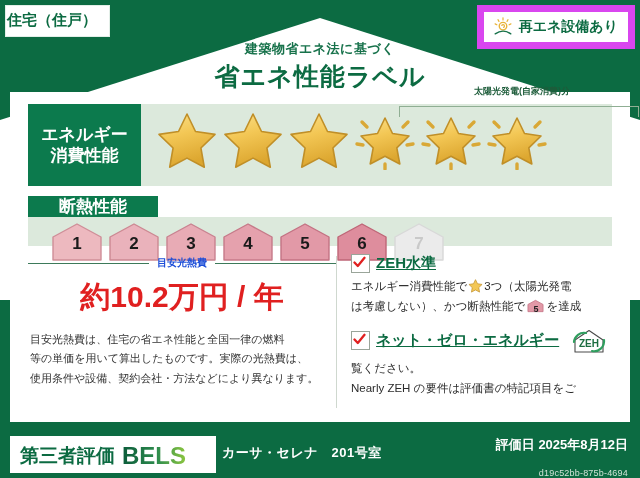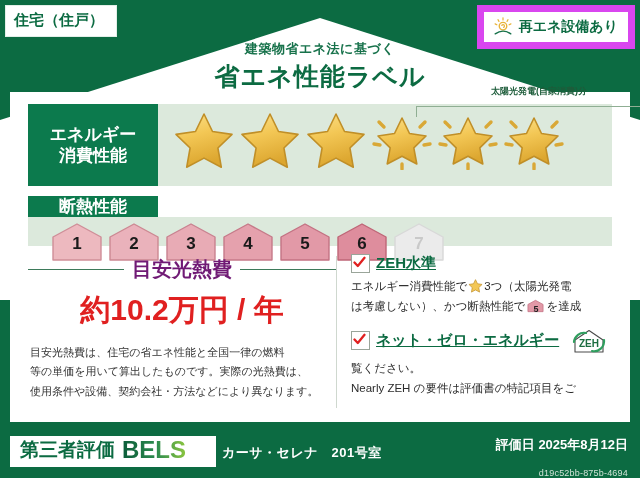--- a/index.html
+++ b/index.html
@@ -11,21 +11,21 @@
   .label-root{
     position:relative;width:640px;height:478px;
     background:#0c6b42;
     box-sizing:border-box;
   }
 
   
   .top-badge{
     position:absolute;top:5px;left:5px;
     background:#ffffff;border:1px solid #e3efe8;
-    padding:5px 12px 6px 8px;
+    padding:5px 12px 6px 1px;
     font-size:15px;font-weight:bold;color:#0c6b42;
     letter-spacing:0px;z-index:6;
   }
   .reene-badge{
     position:absolute;top:5px;right:5px;
     background:#ffffff;border:7px solid #d946ef;
     padding:4px 10px 4px 8px;
     display:flex;align-items:center;gap:5px;z-index:6;
   }
   .reene-badge .txt{font-size:14px;font-weight:bold;color:#0c6b42;}
@@ -52,21 +52,21 @@
   }
 
   
   .perf-row{display:flex;align-items:stretch;}
   .perf-label{
     background:#0c7a4d;color:#ffffff;font-weight:bold;
     display:flex;align-items:center;justify-content:center;
     text-align:center;line-height:1.25;
   }
   .row-energy{position:absolute;left:18px;top:12px;width:584px;height:82px;}
-  .row-energy .perf-label{width:130px;font-size:17px;}
+  .row-energy .perf-label{width:113px;font-size:17px;}
   .row-energy .perf-body{
     flex:1;background:#dce9dc;position:relative;
   }
   .row-insul{position:absolute;left:18px;top:104px;width:584px;height:50px;flex-direction:column;}
   .row-insul .perf-label{width:130px;font-size:17px;}
   .row-insul .perf-body{flex:1;background:#dce9dc;position:relative;}
 
   .stars{
     position:absolute;left:14px;top:4px;display:flex;gap:2px;align-items:center;
   }
@@ -93,21 +93,21 @@
   
   .split{position:absolute;left:18px;top:162px;width:584px;height:156px;display:flex;}
   .split-left{width:308px;position:relative;}
   .split-div{width:1px;background:#cfd8cf;margin:2px 10px 2px 0;}
   .split-right{flex:1;position:relative;padding-left:4px;}
 
   .cost-head{
     display:flex;align-items:center;gap:8px;margin-top:2px;
   }
   .cost-head .line{flex:1;height:1px;background:#3d7a5a;}
-  .cost-head .t{font-size:20px;font-weight:bold;color:#701a75;}
+  .cost-head .t{font-size:10px;font-weight:bold;color:#1d4ed8;}
   .cost-value{
     text-align:center;font-size:30px;font-weight:bold;color:#e02020;
     margin-top:7px;letter-spacing:0px;
   }
   .cost-note{
     margin-top:12px;font-size:11px;color:#333333;line-height:1.75;
     text-align:justify;padding:0 2px;
   }
 
   .zeh-item{margin-bottom:4px;}
@@ -128,21 +128,21 @@
     font-size:9px;font-weight:bold;color:#222;
   }
   .zeh-logo{display:inline-block;vertical-align:-7px;margin-left:4px;}
 
   
   .footer{
     position:absolute;left:0;bottom:0;width:640px;height:50px;z-index:5;
   }
   .bels-box{
     position:absolute;left:10px;top:8px;background:#ffffff;
-    padding:1px 10px 4px 10px;display:flex;align-items:center;gap:7px;
+    padding:7px 10px 4px 10px;display:flex;align-items:center;gap:7px;
   }
   .bels-jp{font-size:19px;font-weight:bold;color:#0c6b42;letter-spacing:0px;}
   .prop-name{
     position:absolute;left:222px;top:16px;
     font-size:13px;font-weight:bold;color:#ffffff;letter-spacing:.5px;
   }
   .eval-wrap{position:absolute;right:12px;top:8px;text-align:right;}
   .eval-date{font-size:13px;font-weight:bold;color:#ffffff;}
   .eval-id{font-size:9px;color:#cfe3d6;margin-top:14px;letter-spacing:.2px;}
 </style>

